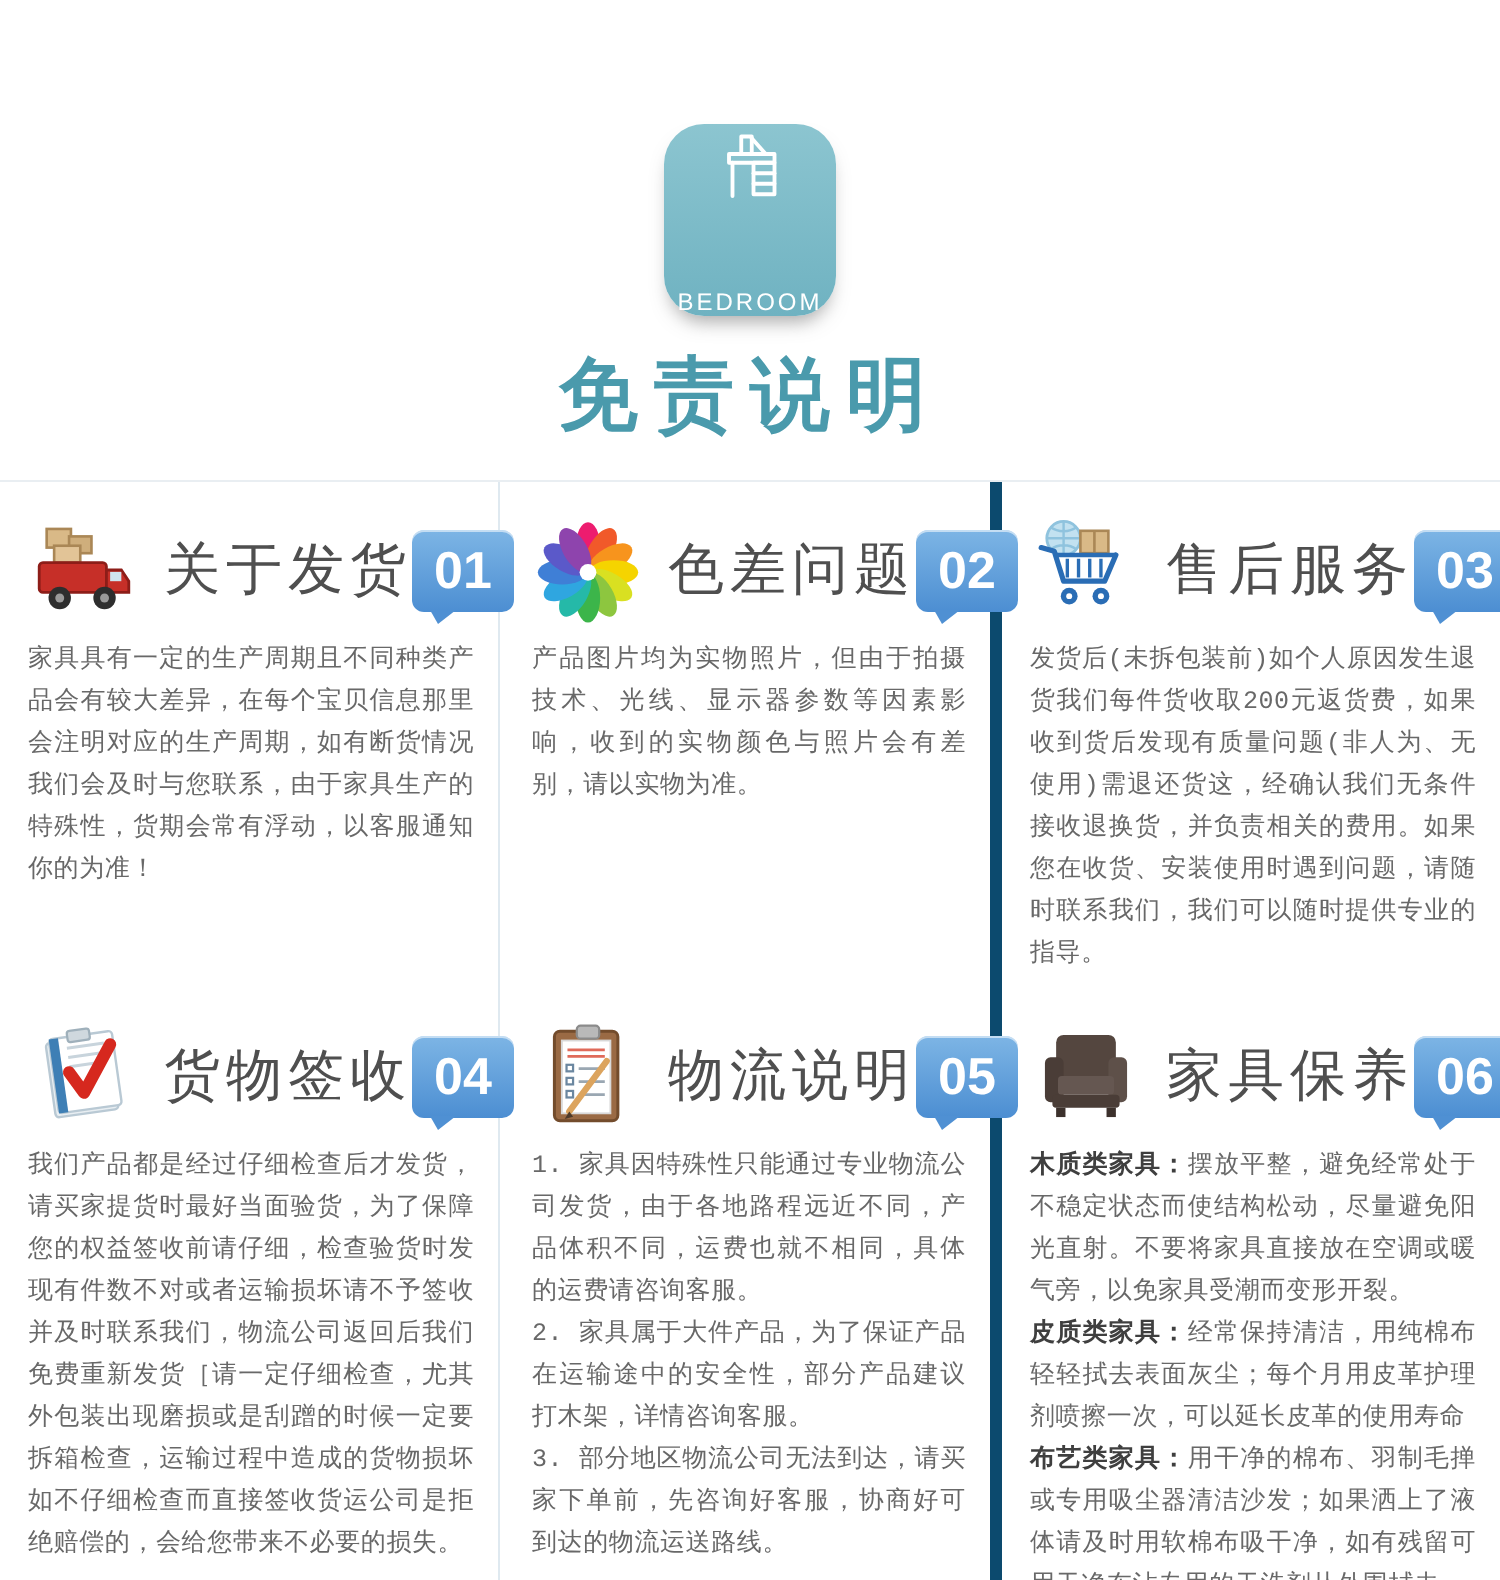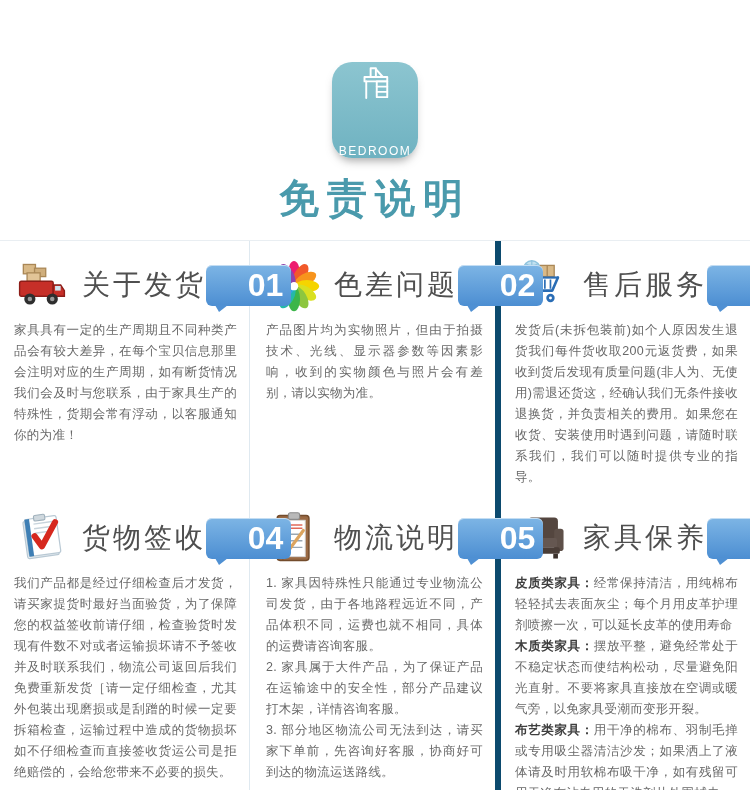--- a/index.html
+++ b/index.html
@@ -25,29 +25,29 @@
   .cell{padding:16px 12px 6px 14px;}
   .cell.mid{border-left:1px solid #dfe9f0;border-right:6px solid #0c4a6e;padding:16px 12px 6px 16px;}
 
   .sec-head{display:flex;align-items:center;}
   .sec-icon{flex:0 0 auto;width:56px;height:56px;}
   .sec-title{margin-left:12px;font-size:28px;color:#4f4f4f;letter-spacing:3px;white-space:nowrap;}
   .num-badge{position:relative;margin-left:auto;margin-right:4px;flex:0 0 auto;
     width:51px;height:41px;border-radius:6px;
     background:linear-gradient(180deg,#7db5e5,#4c8ed2);
     box-shadow:inset 0 1px 0 rgba(255,255,255,.55);
-    color:#fff;font-size:32px;font-weight:bold;
-    display:flex;align-items:center;justify-content:center;padding-left:34px;}
+    color:#fff;font-size:26px;font-weight:bold;
+    display:flex;align-items:center;justify-content:center;}
   .num-badge::after{content:"";position:absolute;left:9px;top:100%;margin-top:-1px;
     border:7px solid transparent;border-left-width:4px;border-right-width:9px;
     border-top-color:#4f90d3;}
 
   .sec-body{margin-top:7px;}
   .sec-body p{margin:0;font-size:12.5px;line-height:1.68;color:#686868;
-    text-align:justify;letter-spacing:.3px;}
+    text-align:justify;letter-spacing:.3px;font-family:Liberation Mono, monospace;}
   .sec-body p b{color:#3f3f3f;font-weight:bold;}
 </style>
 </head>
 <body>
 
 <div class="page">
 
   <div class="cat-badge">
     <span>
       <svg width="42" height="42" viewBox="0 0 48 48" fill="none" stroke="#ffffff" stroke-width="2.2" stroke-linecap="round" stroke-linejoin="round">
@@ -203,20 +203,20 @@
             <rect x="15" y="30" width="30" height="10" rx="2" fill="#655751"></rect>
             <rect x="12" y="40" width="36" height="7" rx="2" fill="#4a3d37"></rect>
             <rect x="14" y="47" width="5" height="5" fill="#3c312c"></rect>
             <rect x="41" y="47" width="5" height="5" fill="#3c312c"></rect>
           </svg>
         </span>
         <span class="sec-title">家具保养</span>
         <span class="num-badge">06</span>
       </div>
       <div class="sec-body">
+          <p><b>木质类家具：</b>摆放平整，避免经常处于不稳定状态而使结构松动，尽量避免阳光直射。不要将家具直接放在空调或暖气旁，以免家具受潮而变形开裂。</p>
           <p><b>皮质类家具：</b>经常保持清洁，用纯棉布轻轻拭去表面灰尘；每个月用皮革护理剂喷擦一次，可以延长皮革的使用寿命</p>
-          <p><b>木质类家具：</b>摆放平整，避免经常处于不稳定状态而使结构松动，尽量避免阳光直射。不要将家具直接放在空调或暖气旁，以免家具受潮而变形开裂。</p>
           <p><b>布艺类家具：</b>用干净的棉布、羽制毛掸或专用吸尘器清洁沙发；如果洒上了液体请及时用软棉布吸干净，如有残留可用干净布沾专用的干洗剂从外围拭去。</p>
         </div>
     </div>
 
   </div>
 </div>
 
 </body></html>

